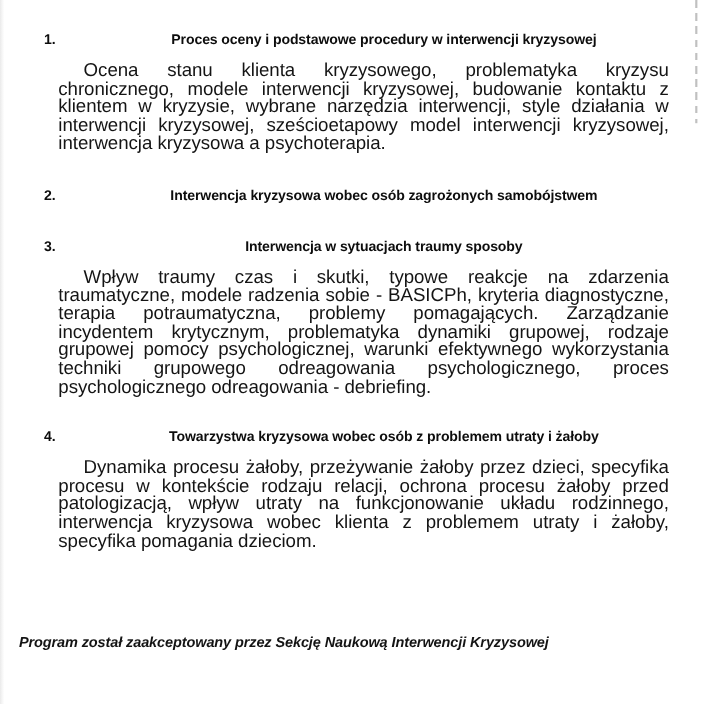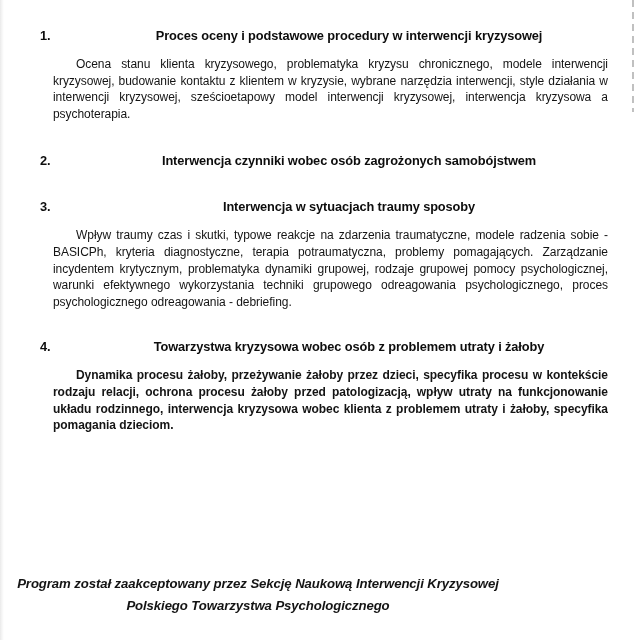--- a/index.html
+++ b/index.html
@@ -78,39 +78,39 @@
   .section-title {
     flex: 1 1 auto;
     text-align: center;
   }
 
   .section-body {
     margin: 0;
     margin-left: 53px;
     margin-right: 32px;
     text-indent: 23px;
-    font-size: 12px;
+    font-size: 17px;
     line-height: 16.6px;
     text-align: justify;
     color: #141414;
     letter-spacing: -0.05px;
   }
 
   
   #sec-1 { margin-top: 28px; }
   #sec-1 .section-body { margin-top: 13px; }
 
   #sec-2 { margin-top: 31px; }
   #sec-2 .section-body { margin-top: 13px; }
 
   #sec-3 { margin-top: 31px; }
   #sec-3 .section-body { margin-top: 13px; }
 
   #sec-4 { margin-top: 29px; }
-  #sec-4 .section-body { margin-top: 13px; font-weight: bold; }
+  #sec-4 .section-body { margin-top: 13px; }
 
   .footer {
     position: absolute;
     left: 0;
     top: 573px;
     width: 516px;
     text-align: center;
     font-style: italic;
     font-weight: bold;
     font-size: 13.2px;
@@ -134,21 +134,21 @@
       <h2 class="section-heading">
         <span class="section-num">1.</span>
         <span class="section-title">Proces oceny i podstawowe procedury w interwencji kryzysowej</span>
       </h2>
       <p class="section-body">Ocena stanu klienta kryzysowego, problematyka kryzysu chronicznego, modele interwencji kryzysowej, budowanie kontaktu z klientem w kryzysie, wybrane narzędzia interwencji, style działania w interwencji kryzysowej, sześcioetapowy model interwencji kryzysowej, interwencja kryzysowa a psychoterapia.</p>
     </div>
 
     <div class="section" id="sec-2">
       <h2 class="section-heading">
         <span class="section-num">2.</span>
-        <span class="section-title">Interwencja czynniki wobec osób zagrożonych samobójstwem</span>
+        <span class="section-title">Interwencja kryzysowa wobec osób zagrożonych samobójstwem</span>
       </h2>
     </div>
 
     <div class="section" id="sec-3">
       <h2 class="section-heading">
         <span class="section-num">3.</span>
         <span class="section-title">Interwencja w sytuacjach traumy sposoby</span>
       </h2>
       <p class="section-body">Wpływ traumy czas i skutki, typowe reakcje na zdarzenia traumatyczne, modele radzenia sobie - BASICPh, kryteria diagnostyczne, terapia potraumatyczna, problemy pomagających. Zarządzanie incydentem krytycznym, problematyka dynamiki grupowej, rodzaje grupowej pomocy psychologicznej, warunki efektywnego wykorzystania techniki grupowego odreagowania psychologicznego, proces psychologicznego odreagowania - debriefing.</p>
     </div>
@@ -158,16 +158,15 @@
         <span class="section-num">4.</span>
         <span class="section-title">Towarzystwa kryzysowa wobec osób z problemem utraty i żałoby</span>
       </h2>
       <p class="section-body">Dynamika procesu żałoby, przeżywanie żałoby przez dzieci, specyfika procesu w kontekście rodzaju relacji, ochrona procesu żałoby przed patologizacją, wpływ utraty na funkcjonowanie układu rodzinnego, interwencja kryzysowa wobec klienta z problemem utraty i żałoby, specyfika pomagania dzieciom.</p>
     </div>
 
   </div>
 
   <div class="footer">
     <span class="footer-line">Program został zaakceptowany przez Sekcję Naukową Interwencji Kryzysowej</span>
-    <span class="footer-line">Polskiego Towarzystwa Psychologicznego</span>
   </div>
 
 </div>
 
 </body></html>

